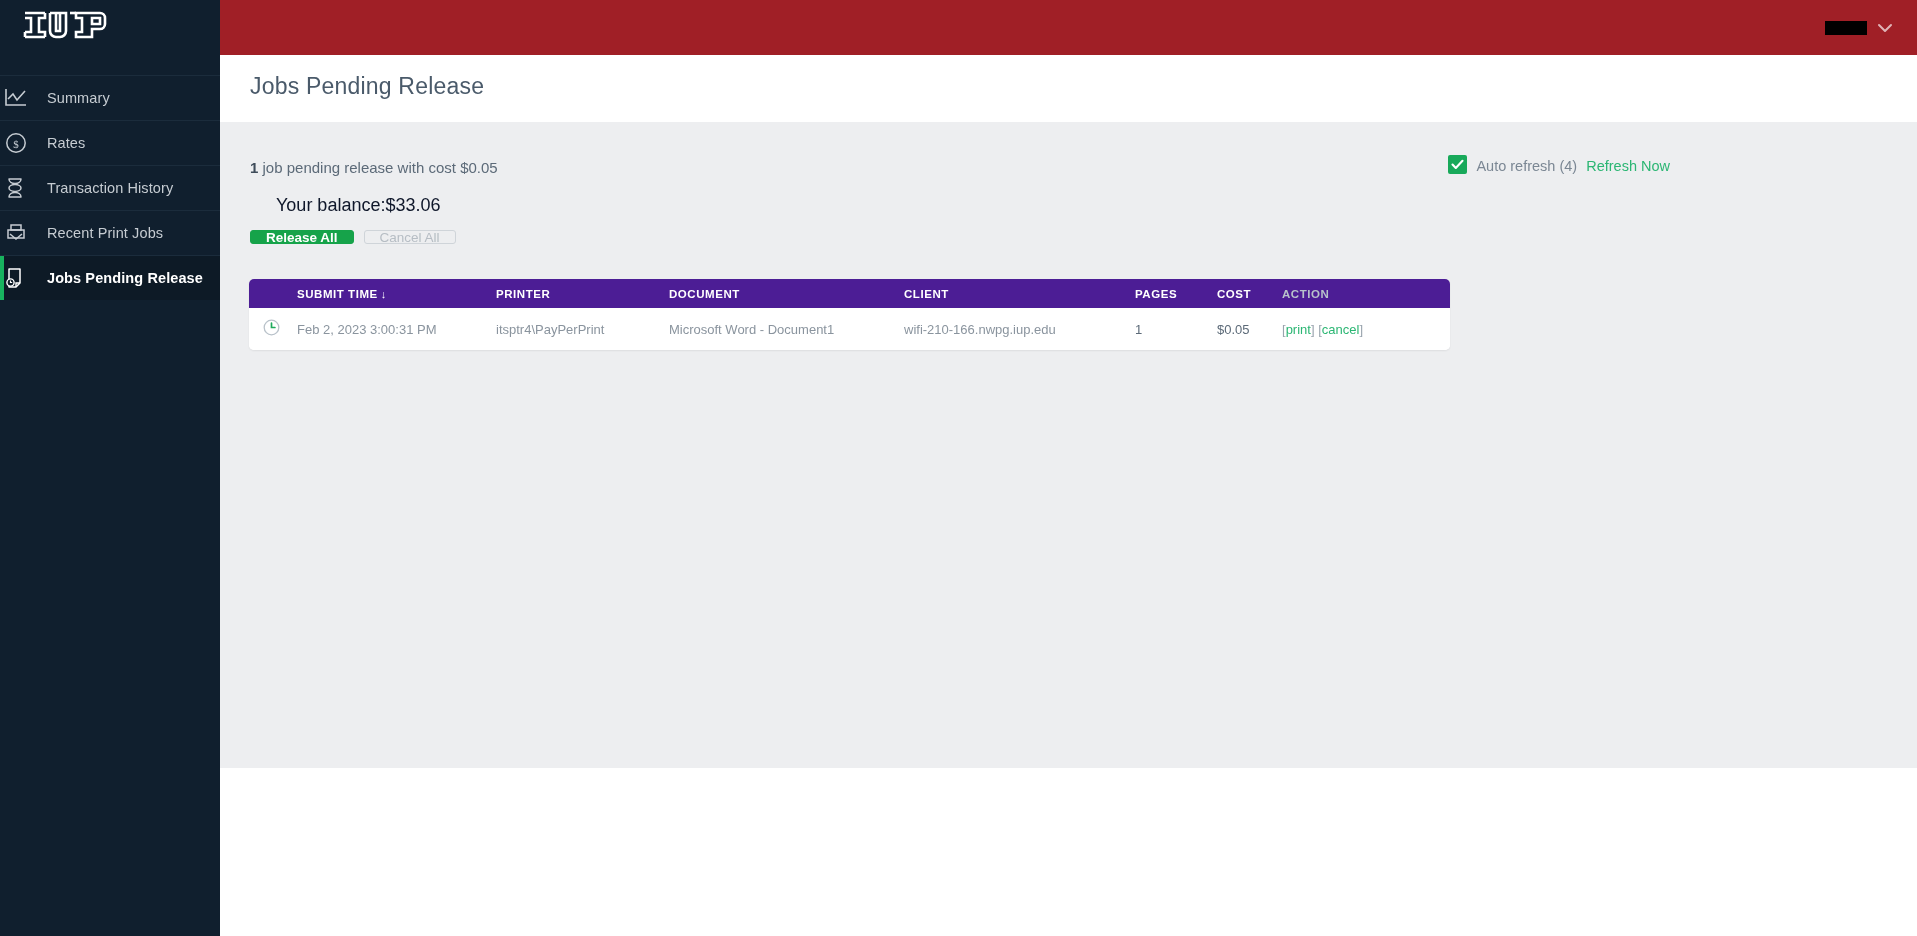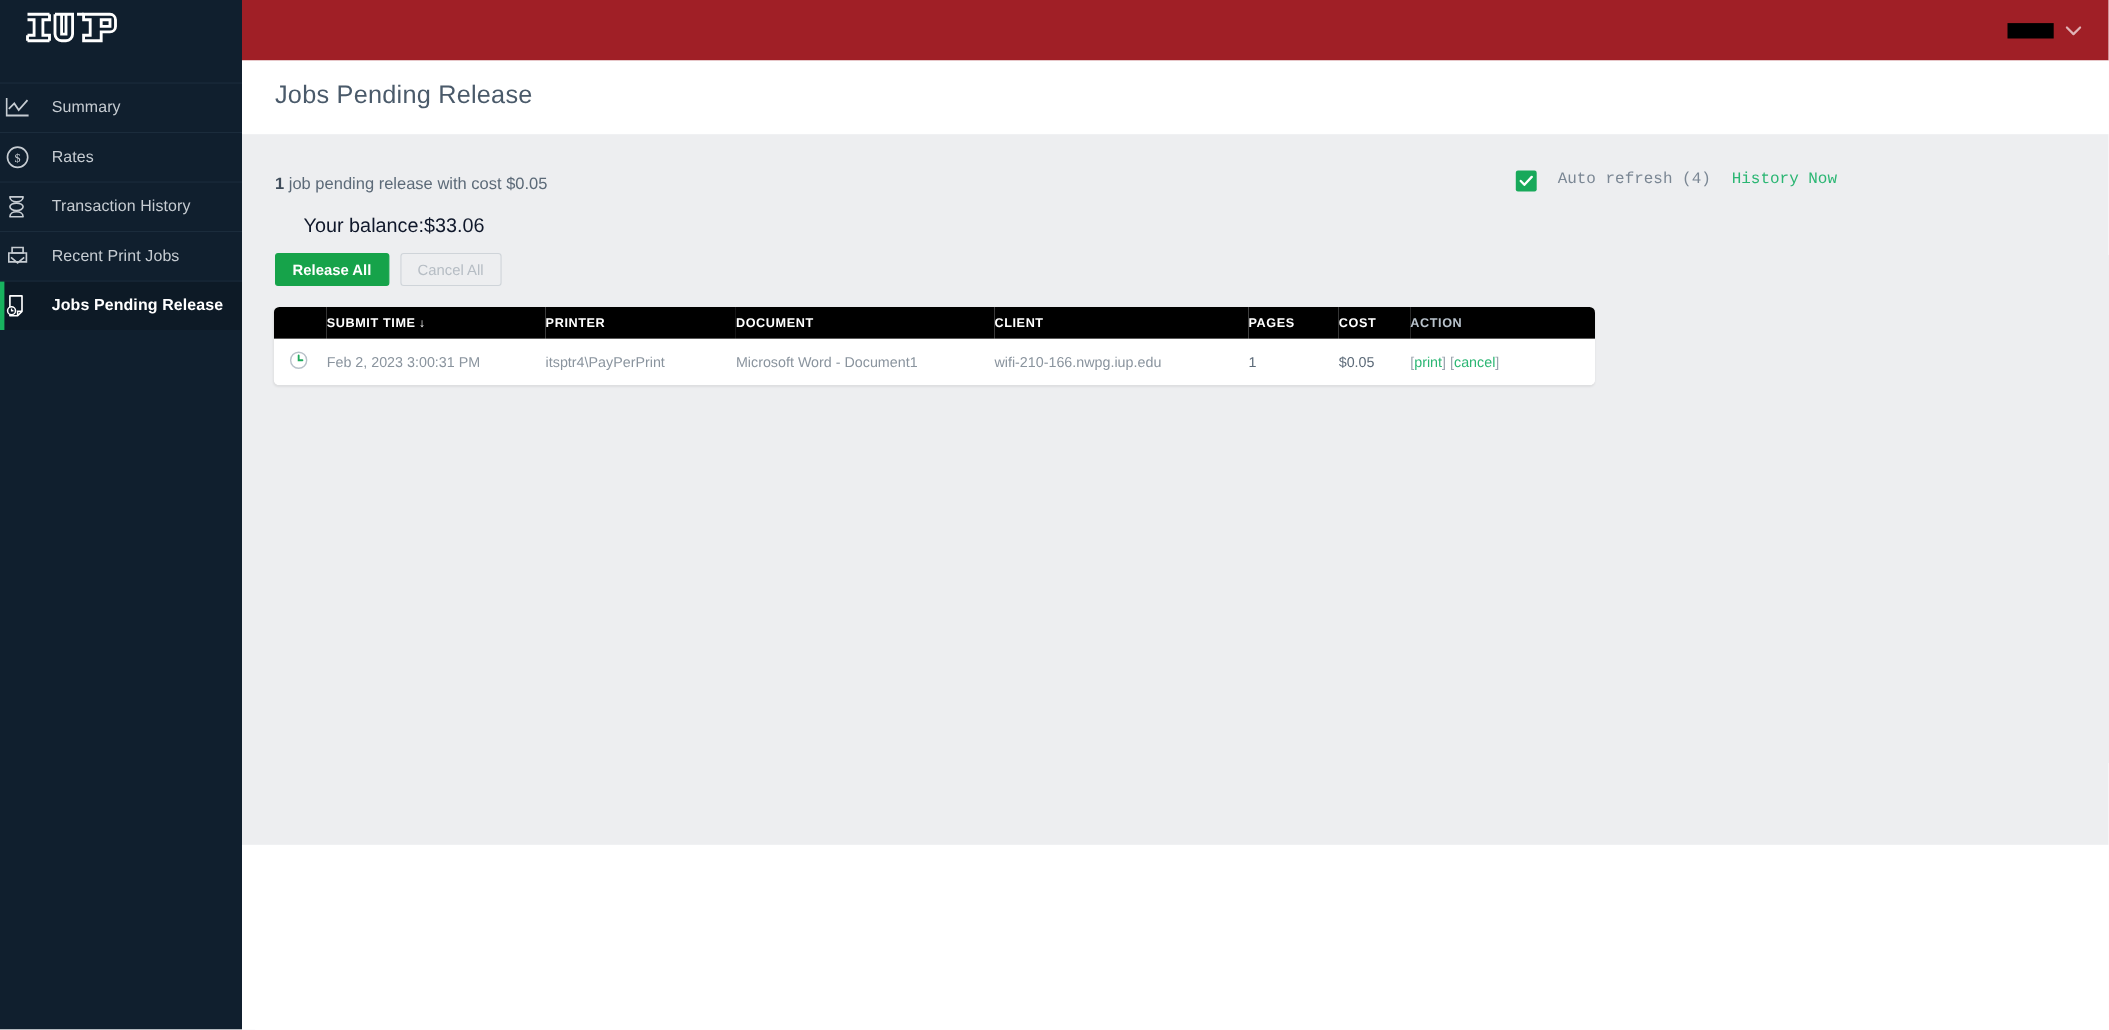--- a/index.html
+++ b/index.html
@@ -98,40 +98,39 @@
   }
   .summary-line b { font-weight: bold; color: #3f4c5a; }
 
   .balance-line {
     position: absolute; left: 30px; top: 73px;
     font-size: 18px; color: #0f172a; margin-left: 26px;
   }
 
   .refresh-wrap {
     position: absolute; right: 247px; top: 33px;
-    display: flex; align-items: flex-start; gap: 19px;
+    display: flex; align-items: flex-end; gap: 9px;
     font-size: 14.5px;
-    font-family: Liberation Mono, monospace;
   }
   .checkbox {
     width: 19px; height: 19px;
     background: #18a95a;
     border-radius: 2px;
     display: flex; align-items: center; justify-content: center;
     cursor: pointer;
   }
   .refresh-label { color: #7b8794; }
   .refresh-now { color: #2bb673; cursor: pointer; }
 
   .btn-row {
     position: absolute; left: 30px; top: 108px;
     display: flex; gap: 10px;
   }
   .btn {
-    height: 30px;
+    height: 14px;
     padding: 0 15px;
     border-radius: 3px;
     font-size: 13.5px;
     font-weight: bold;
     display: flex; align-items: center;
     cursor: pointer;
     border: 1px solid transparent;
   }
   .btn-release {
     background: #16a34a;
@@ -149,21 +148,21 @@
   
   .table-card {
     position: absolute; left: 29px; top: 157px;
     width: 1201px;
     border-radius: 5px;
     overflow: hidden;
     box-shadow: 0 1px 2px rgba(0,0,0,.07);
     background: #ffffff;
   }
   table { width: 100%; border-collapse: collapse; table-layout: fixed; }
-  thead tr { background: #000000; height: 29px; }
+  thead tr { background: #4c1d95; height: 29px; }
   thead th {
     color: #ffffff;
     font-size: 11.5px;
     font-weight: bold;
     letter-spacing: .55px;
     text-align: left;
     padding: 0;
     vertical-align: middle;
   }
   th.c-icon   { width: 48px; }
@@ -289,21 +288,21 @@
 
     <div class="balance-line">Your balance:$33.06</div>
 
     <div class="refresh-wrap">
       <span class="checkbox">
         <svg width="13" height="11" viewBox="0 0 13 11">
           <polyline points="1.5,5.5 4.8,9 11.5,1.8" fill="none" stroke="#ffffff" stroke-width="2.1" stroke-linecap="round" stroke-linejoin="round"></polyline>
         </svg>
       </span>
       <span class="refresh-label">Auto refresh (4)</span>
-      <span class="refresh-now">History Now</span>
+      <span class="refresh-now">Refresh Now</span>
     </div>
 
     <div class="btn-row">
       <button class="btn btn-release">Release All</button>
       <button class="btn btn-cancel">Cancel All</button>
     </div>
 
     <div class="table-card">
       <table>
         <thead>

